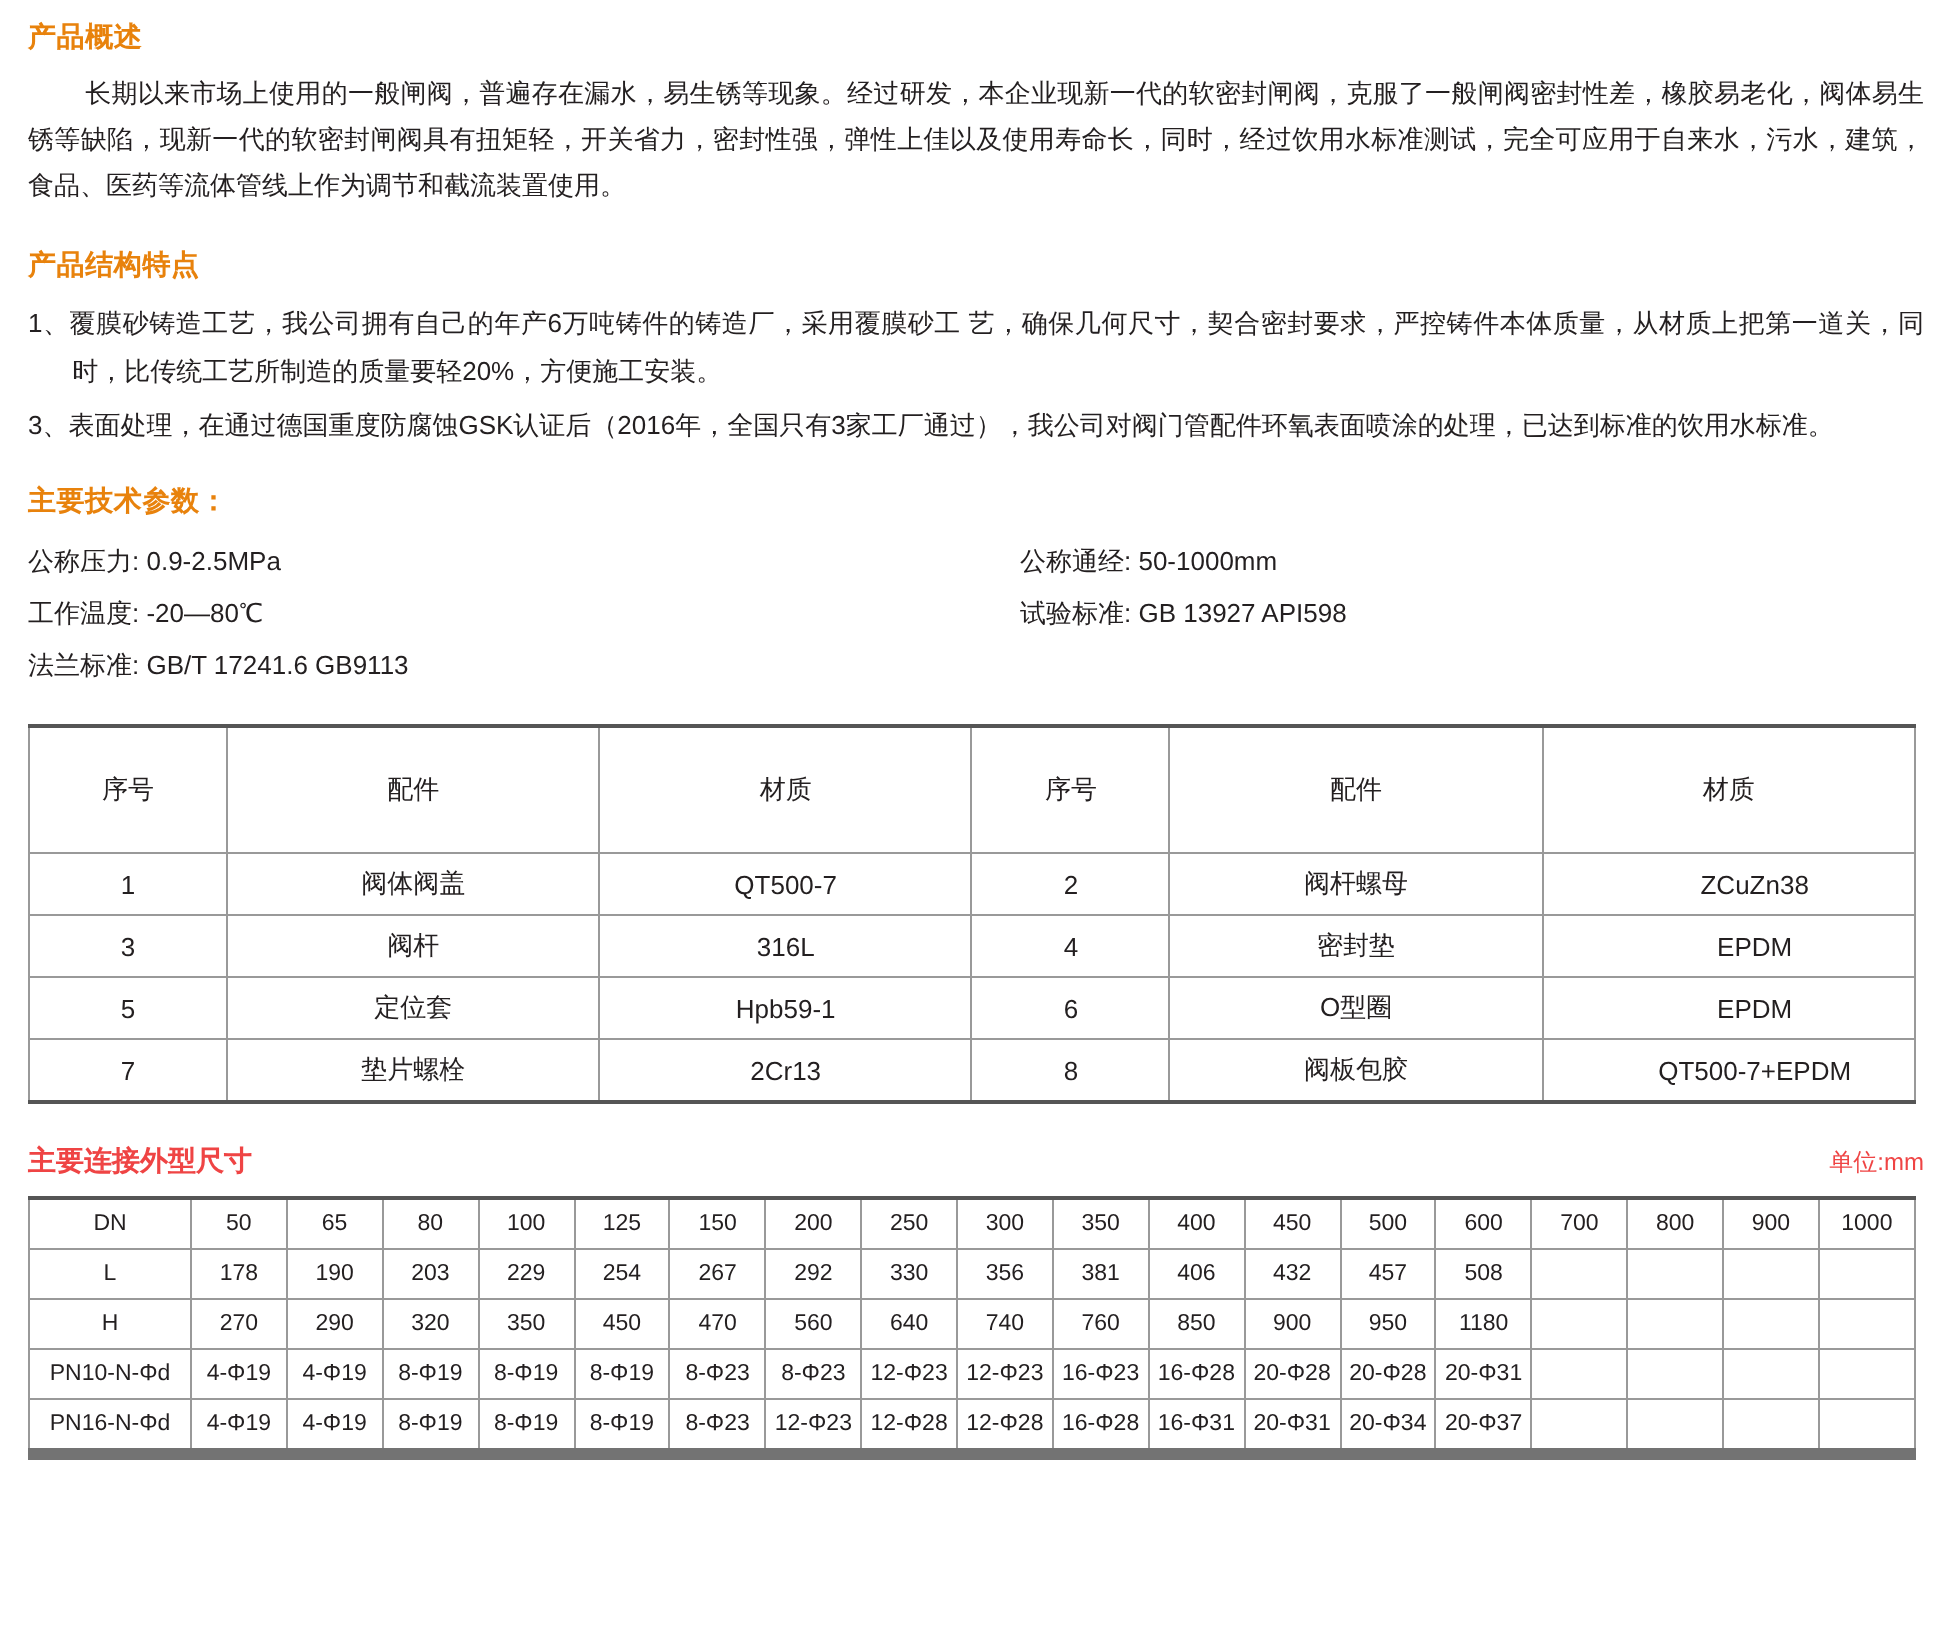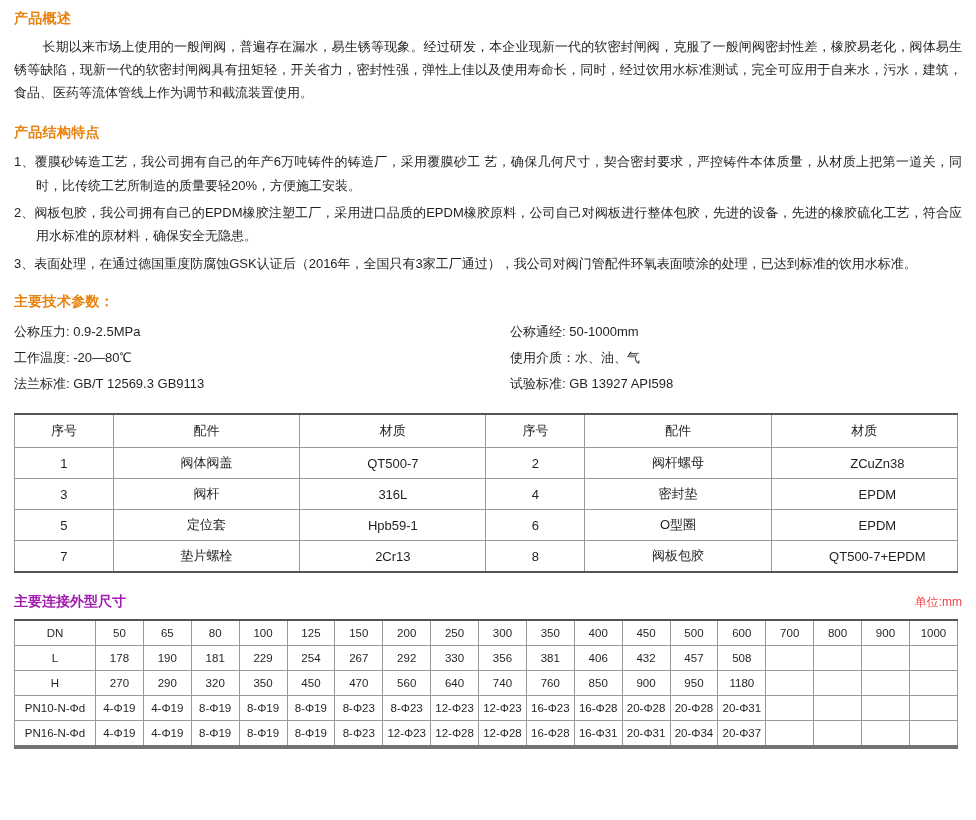--- a/index.html
+++ b/index.html
@@ -77,40 +77,40 @@
   table.parts th, table.parts td {
     border: 1px solid #999;
     text-align: center;
     padding: 6px 2px;
     font-weight: normal;
     height: 18px;
   }
   table.parts tr.head td {
     border-top: 2px solid #555;
     border-bottom: 1px solid #999;
-    padding: 7px 2px;
+    padding: 22px 2px;
   }
   table.parts tr.last td {
     border-bottom: 2px solid #555;
   }
   table.parts td.c1 { width: 8.5%; }
   table.parts td.c2 { width: 16%; }
   table.parts td.c3 { width: 16%; }
   table.parts td.c4 { width: 8.5%; }
   table.parts td.c5 { width: 16%; }
   table.parts td.c6 { width: 16%; padding-left: 28px; }
 
   .dim-header-row {
     display: flex;
     align-items: flex-end;
     justify-content: space-between;
     margin: 0 14px 8px 14px;
   }
   .dim-title {
-    color: #a21caf;
+    color: #ef4444;
     font-size: 14px;
     font-weight: bold;
   }
   .dim-unit {
     font-size: 12px;
     color: #ef4444;
   }
 
   table.dims {
     border-collapse: collapse;
@@ -123,21 +123,21 @@
     border: 1px solid #999;
     text-align: center;
     padding: 4px 1px;
     height: 16px;
     white-space: nowrap;
   }
   table.dims tr:first-child td {
     border-top: 2px solid #555;
   }
   table.dims tr:last-child td {
-    border-bottom: 4px solid #737373;
+    border-bottom: 6px solid #737373;
   }
   table.dims td.label {
     width: 78px;
     font-size: 11.5px;
     text-align: center;
   }
 </style>
 </head>
 <body>
 
@@ -145,35 +145,33 @@
 
   <div class="gap-sm"></div>
 
   <div class="section-heading">产品概述</div>
   <div class="para indent">长期以来市场上使用的一般闸阀，普遍存在漏水，易生锈等现象。经过研发，本企业现新一代的软密封闸阀，克服了一般闸阀密封性差，橡胶易老化，阀体易生锈等缺陷，现新一代的软密封闸阀具有扭矩轻，开关省力，密封性强，弹性上佳以及使用寿命长，同时，经过饮用水标准测试，完全可应用于自来水，污水，建筑，食品、医药等流体管线上作为调节和截流装置使用。</div>
 
   <div class="gap-md"></div>
 
   <div class="section-heading">产品结构特点</div>
   <div class="list-item">1、覆膜砂铸造工艺，我公司拥有自己的年产6万吨铸件的铸造厂，采用覆膜砂工 艺，确保几何尺寸，契合密封要求，严控铸件本体质量，从材质上把第一道关，同时，比传统工艺所制造的质量要轻20%，方便施工安装。</div>
-  <div class="list-item">2、阀板包胶，我公司拥有自己的EPDM橡胶注塑工厂，采用进口品质的EPDM橡胶原料，公司自己对阀板进行整体包胶，先进的设备，先进的橡胶硫化工艺，符合应用水标准的原材料，确保安全无隐患。</div>
   <div class="list-item">3、表面处理，在通过德国重度防腐蚀GSK认证后（2016年，全国只有3家工厂通过），我公司对阀门管配件环氧表面喷涂的处理，已达到标准的饮用水标准。</div>
 
   <div class="gap-md"></div>
 
   <div class="section-heading">主要技术参数：</div>
   <div class="params">
     <div class="col left">
       <div class="param-line">公称压力: 0.9-2.5MPa</div>
       <div class="param-line">工作温度: -20—80℃</div>
-      <div class="param-line">法兰标准: GB/T 12569.3 GB9113</div>
+      <div class="param-line">法兰标准: GB/T 17241.6 GB9113</div>
     </div>
     <div class="col right">
       <div class="param-line">公称通经: 50-1000mm</div>
-      <div class="param-line">使用介质：水、油、气</div>
       <div class="param-line">试验标准: GB 13927 API598</div>
     </div>
   </div>
 
   <div class="gap-md"></div>
 
 
   <table class="parts">
     <tbody>
       <tr class="head">
@@ -246,21 +244,21 @@
         <td>600</td>
         <td>700</td>
         <td>800</td>
         <td>900</td>
         <td>1000</td>
       </tr>
       <tr>
         <td class="label">L</td>
         <td>178</td>
         <td>190</td>
-        <td>181</td>
+        <td>203</td>
         <td>229</td>
         <td>254</td>
         <td>267</td>
         <td>292</td>
         <td>330</td>
         <td>356</td>
         <td>381</td>
         <td>406</td>
         <td>432</td>
         <td>457</td>

